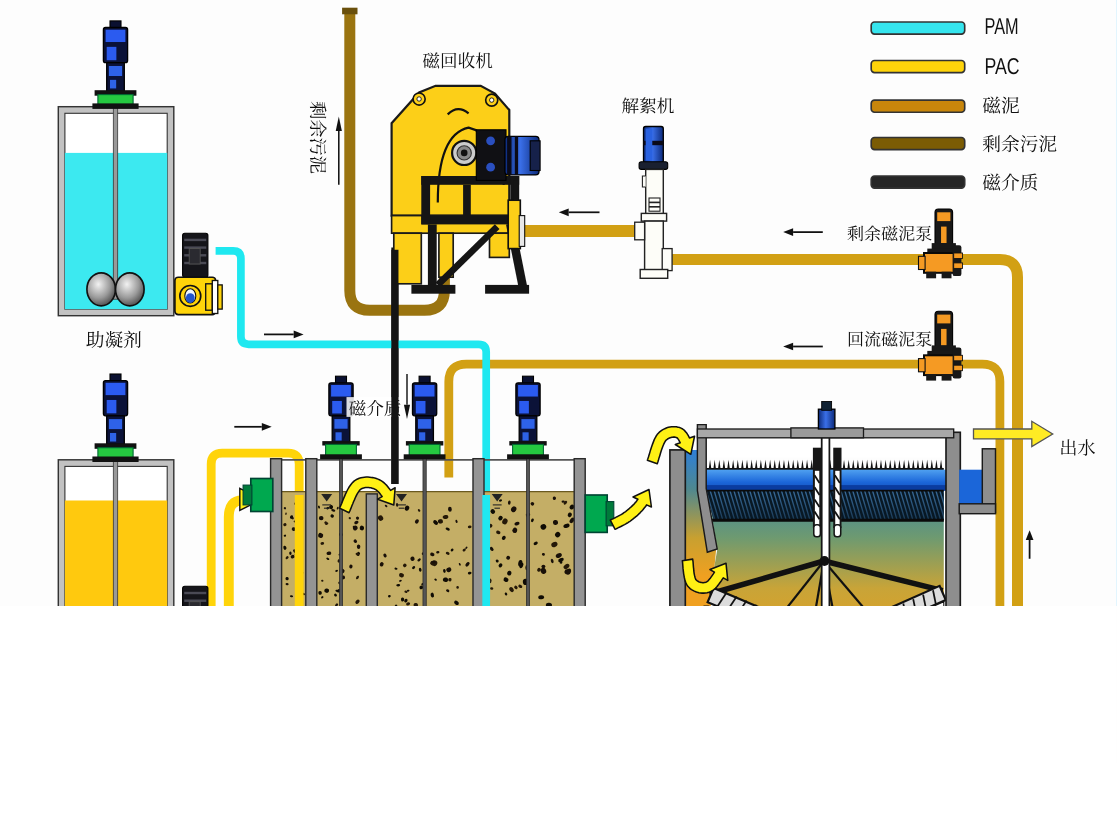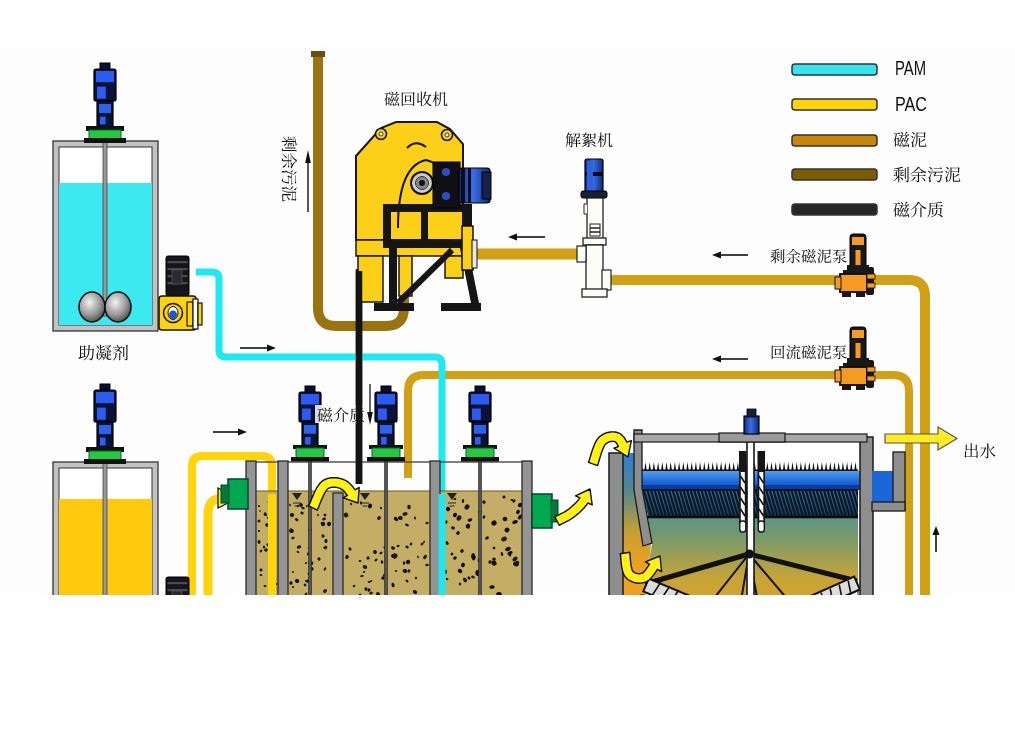--- a/index.html
+++ b/index.html
@@ -1,14 +1,14 @@
 <!DOCTYPE html>
 <html><head><meta charset="utf-8"><style>
 html,body{margin:0;padding:0;background:#fff;font-family:"Liberation Sans",sans-serif;}
-#c{position:relative;width:1015px;height:551px;overflow:hidden;background:#7dd3fc;margin-top:44px;}
+#c{position:relative;width:1015px;height:551px;overflow:hidden;background:#7dd3fc;}
 </style></head><body>
 <div id="c">
 <svg width="1015" height="743" viewBox="0 0 1015 743">
 <defs>
 <linearGradient id="gmotor" x1="0" y1="0" x2="1" y2="0">
           <stop offset="0" stop-color="#0c2a7a"></stop>
           <stop offset="0.45" stop-color="#3a6fe8"></stop>
           <stop offset="1" stop-color="#0c2a7a"></stop>
         </linearGradient>
 <linearGradient id="gmotor2" x1="0" y1="0" x2="1" y2="0">

